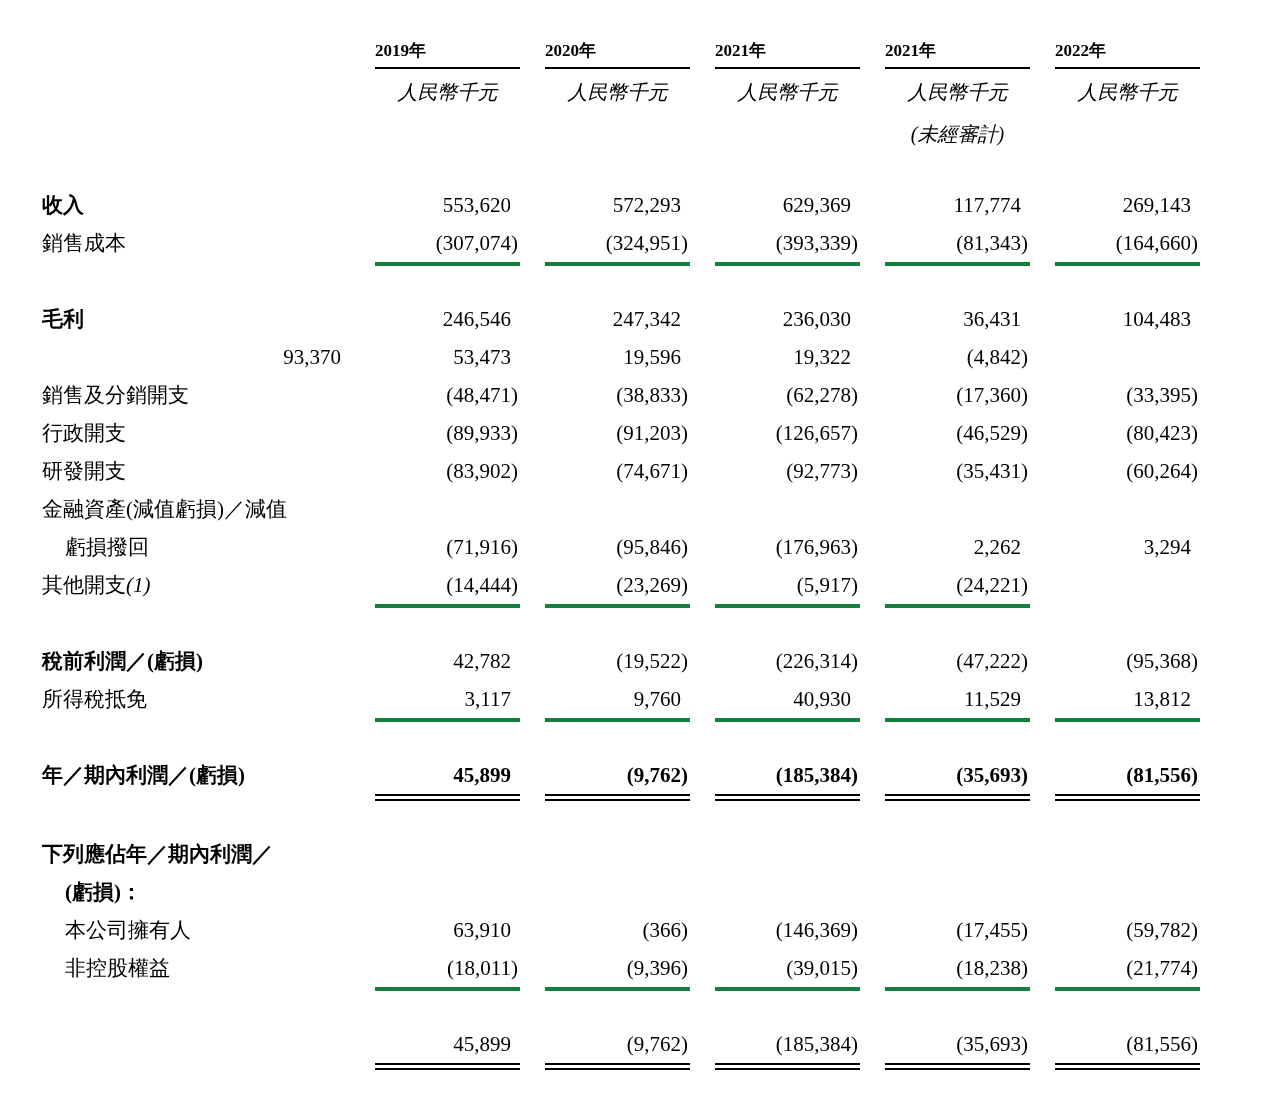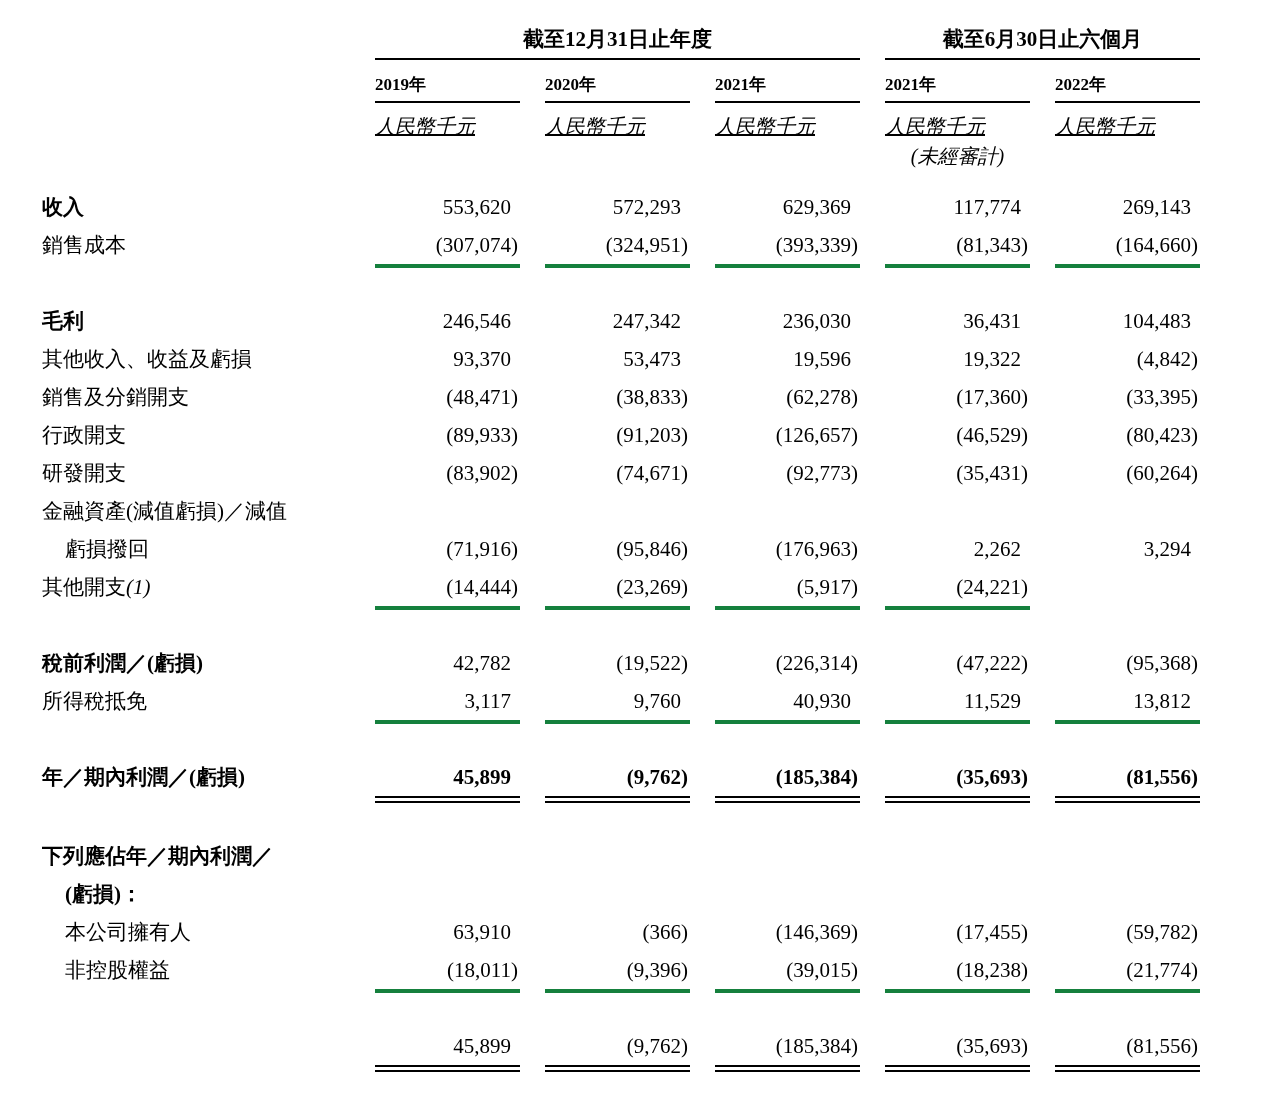--- a/index.html
+++ b/index.html
@@ -26,26 +26,26 @@
     white-space:nowrap;
   }
   .g1 { grid-column:2 / span 3; }
   .g2 { grid-column:5 / span 2; }
   .yr-row { margin-top:12px; }
   .ycell {
     text-align:left; font-weight:bold; font-size:17px; line-height:26px;
     padding-bottom:3px; border-bottom:2px solid #000;
   }
   .unit-row { margin-top:10px; }
-  .ucell { font-style:italic; font-size:20px; line-height:27px; white-space:nowrap;text-decoration:underline; }
+  .ucell { text-align:center; font-style:italic; font-size:20px; line-height:27px; white-space:nowrap; }
   .note-row { margin-top:3px; }
-  .ncell { text-align:center; font-style:italic; font-size:20px; line-height:27px; min-height:27px; white-space:nowrap; }
+  .ncell { text-align:center; font-style:italic; font-size:20px; line-height:27px; min-height:27px; white-space:nowrap;margin-top:12px; }
 
   
-  .body { margin-top:18px; }
+  .body { margin-top:38px; }
   .row  { align-items:baseline; }
   .lbl  { font-size:21px; line-height:38px; white-space:nowrap; }
   .lbl.b { font-weight:bold; }
   .lbl.ind { padding-left:23px; }
   .it { font-style:italic; }
   .num {
     font-size:21px; line-height:38px; text-align:right;
     padding-right:9px; white-space:nowrap;
     font-variant-numeric:tabular-nums;
   }
@@ -54,29 +54,20 @@
   .rule-s { border-bottom:4px solid #15803d; }
   .rule-d { border-bottom:7px double #000; }
   .spacer { width:100%; }
 </style>
 </head>
 <body>
 
 <div class="page">
   <div class="tbl">
 
-    <div class="grid">
-      <div></div>
-      <div class="group g1">
-        <span>截至12月31日止年度</span>
-      </div>
-      <div class="group g2">
-        <span>截至6月30日止六個月</span>
-      </div>
-    </div>
 
     <div class="grid yr-row">
       <div></div>
     <div class="ycell">2019年</div>
         <div class="ycell">2020年</div>
         <div class="ycell">2021年</div>
         <div class="ycell">2021年</div>
         <div class="ycell">2022年</div>
       </div>
 
@@ -118,21 +109,20 @@
         <div class="spacer" style="height: 34px;"></div>
         <div class="grid row">
     <div class="lbl b">毛利</div>
     <div class="num">246,546</div>
     <div class="num">247,342</div>
     <div class="num">236,030</div>
     <div class="num">36,431</div>
     <div class="num">104,483</div>
   </div>
         <div class="grid row">
-    <div class="lbl">其他收入、收益及虧損</div>
     <div class="num">93,370</div>
     <div class="num">53,473</div>
     <div class="num">19,596</div>
     <div class="num">19,322</div>
     <div class="num neg">(4,842)</div>
   </div>
         <div class="grid row">
     <div class="lbl">銷售及分銷開支</div>
     <div class="num neg">(48,471)</div>
     <div class="num neg">(38,833)</div>

